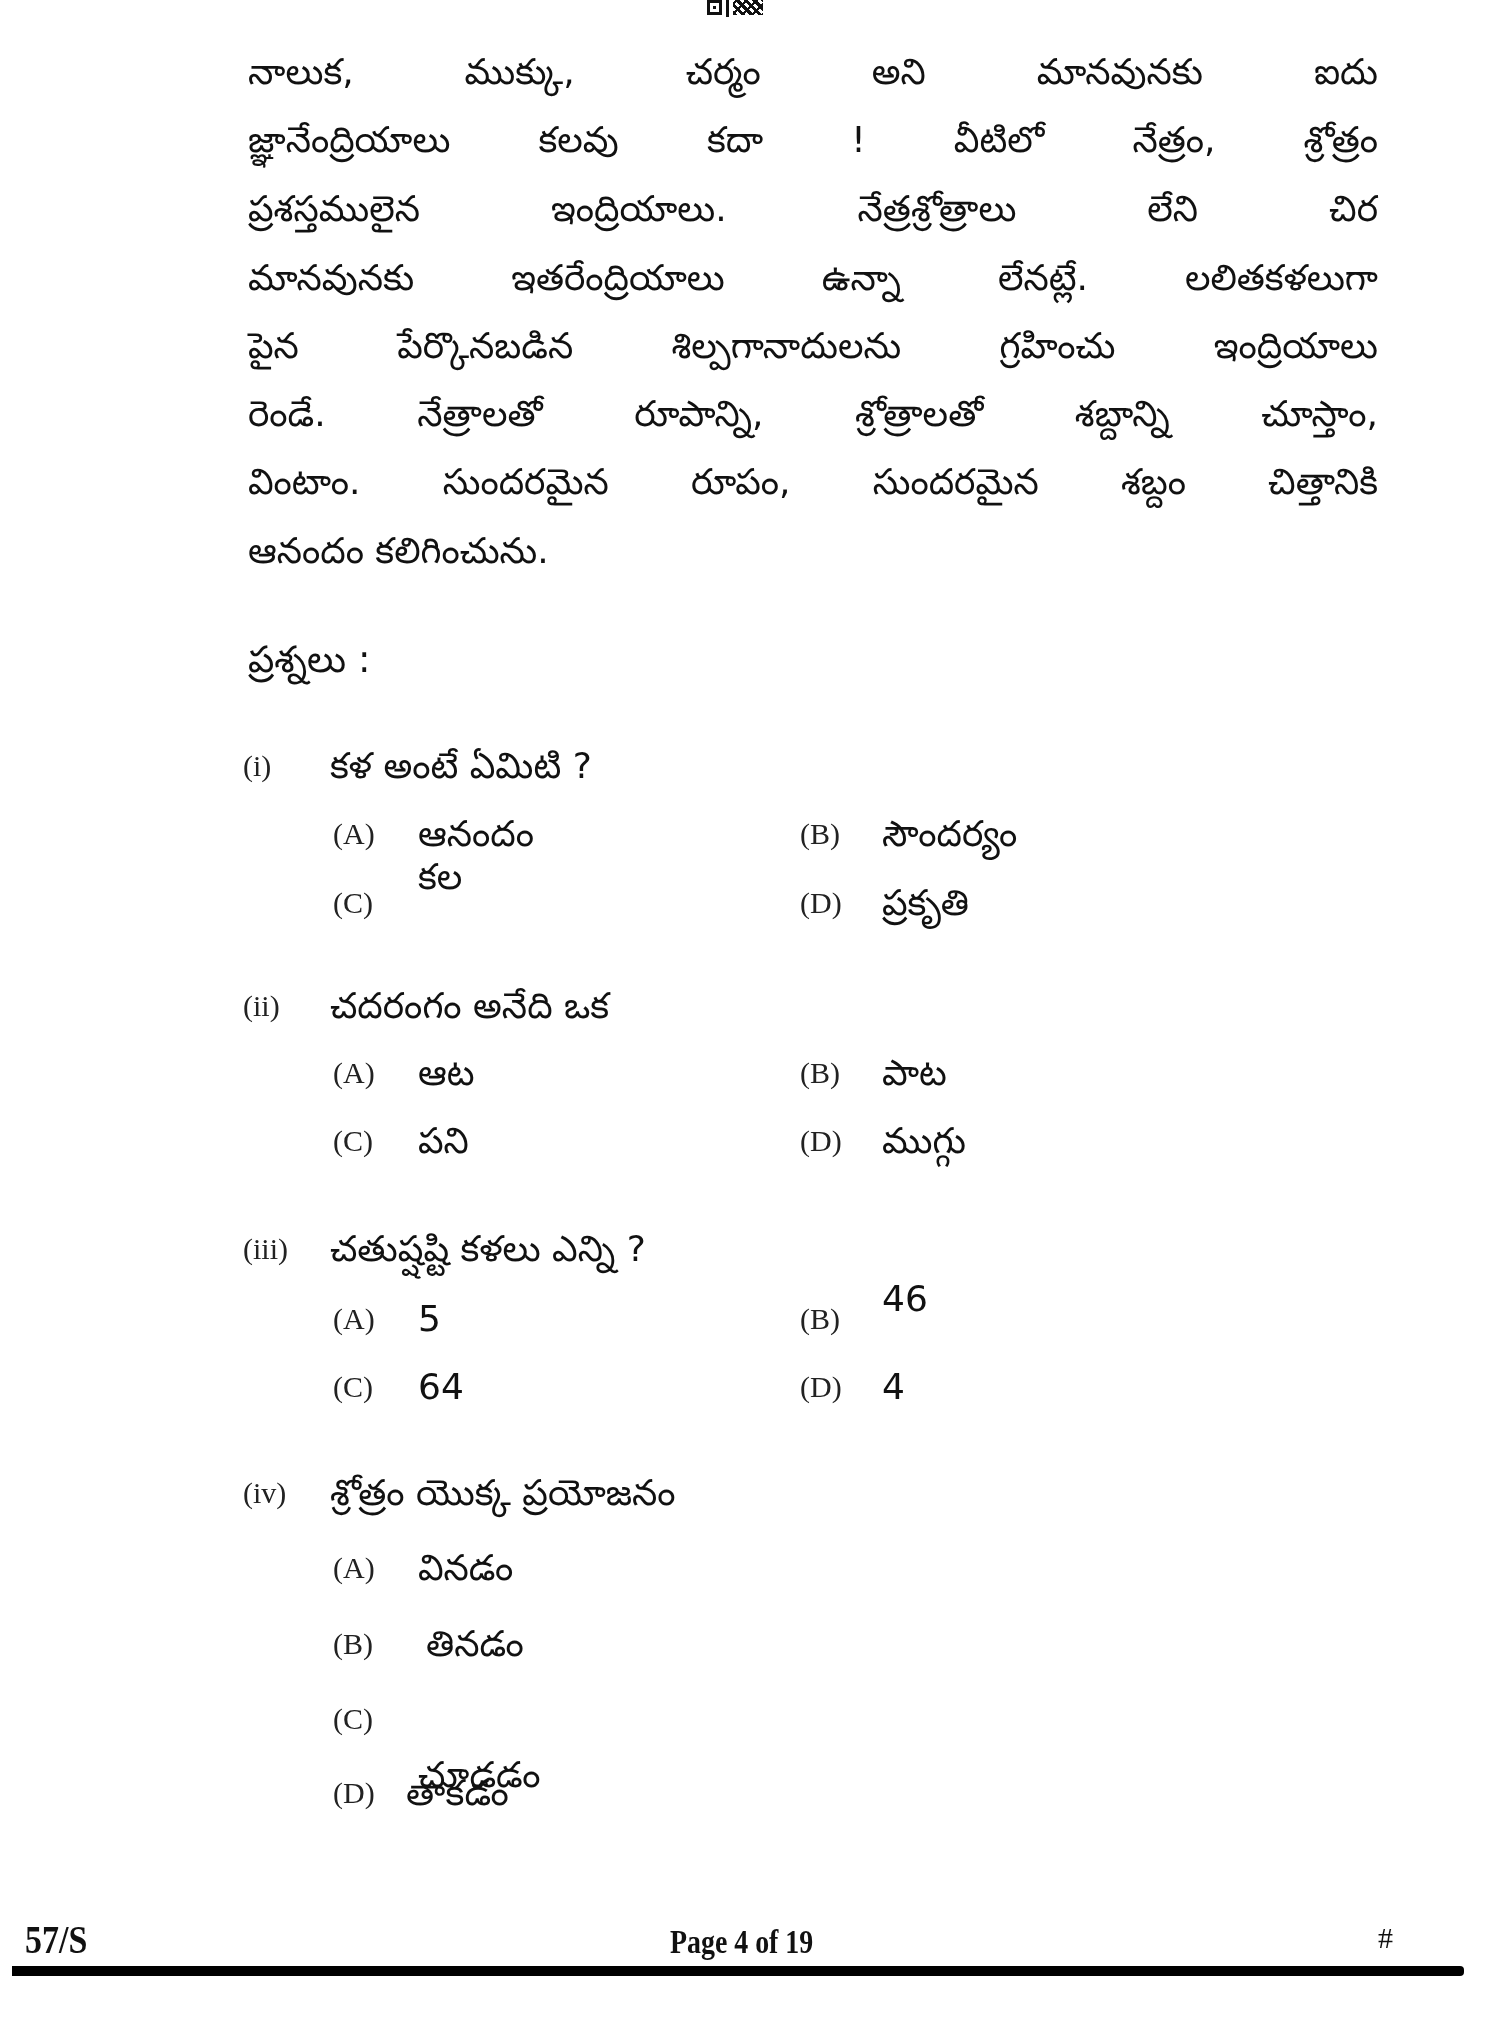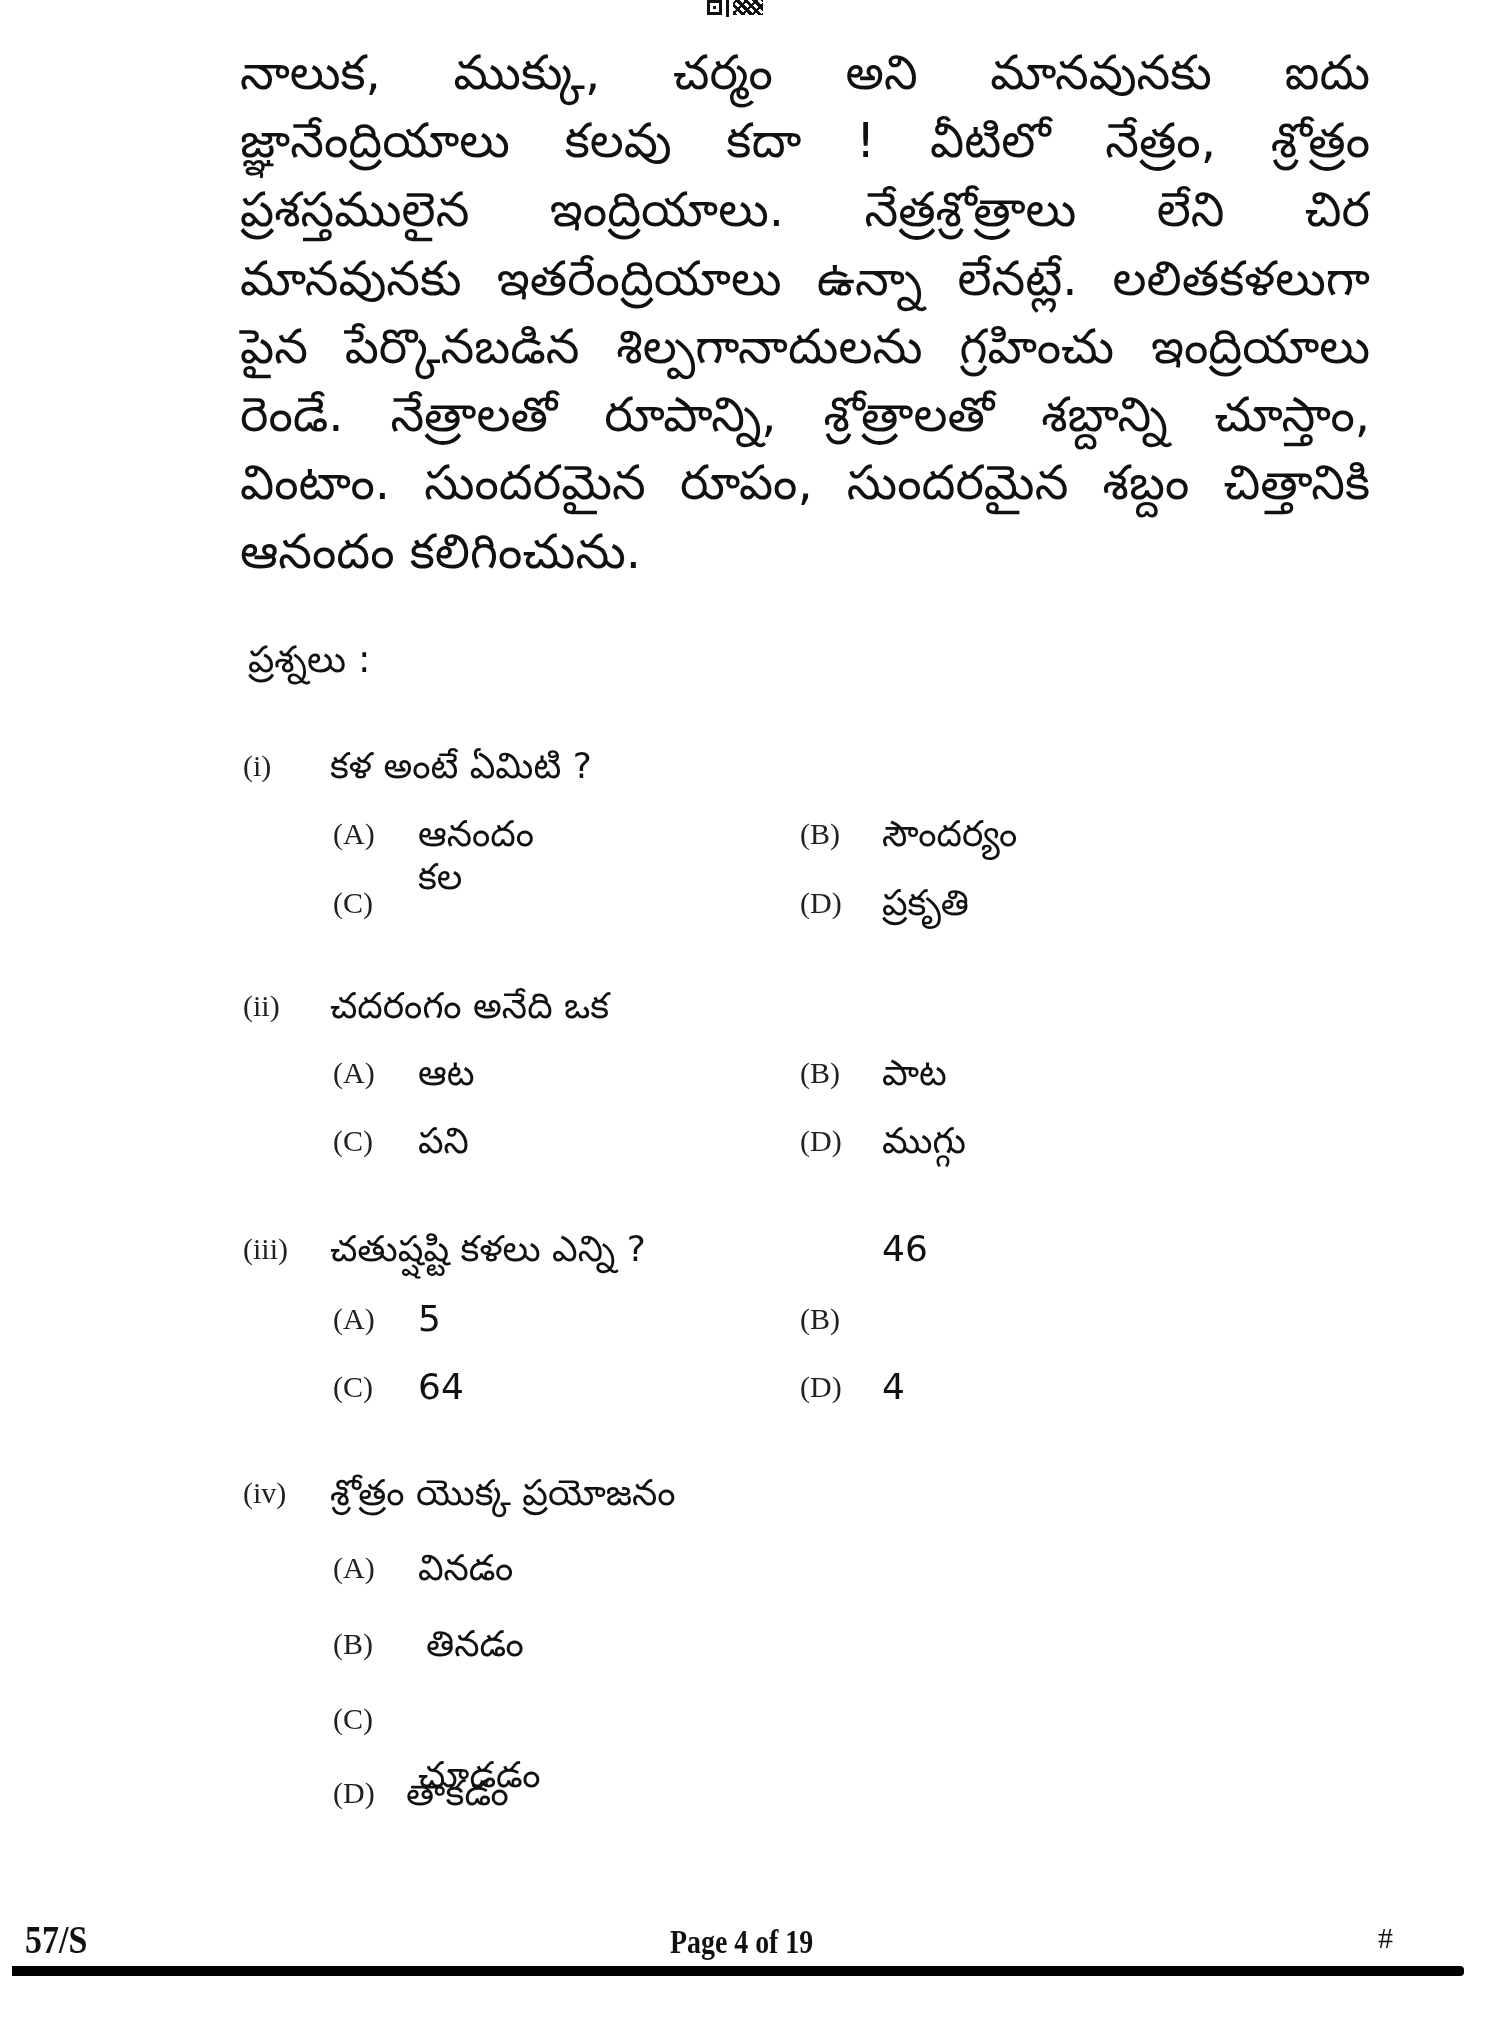--- a/index.html
+++ b/index.html
@@ -5,21 +5,21 @@
   html, body { margin:0; padding:0; background:#ffffff; }
   body { width:1505px; height:2034px; position:relative; overflow:hidden; color:#111; font-family:"DejaVu Sans", sans-serif; }
   .abs { position:absolute; }
   .qr { left:707px; top:0px; width:58px; height:17px; display:flex; gap:4px; align-items:stretch; }
   .qr .box { width:15px; height:15px; border:3px solid #111; box-sizing:border-box; position:relative; }
   .qr .box::after { content:""; position:absolute; left:3px; top:3px; width:3px; height:3px; background:#111; }
   .qr .bar { width:3px; background:#111; }
   .qr .noise { width:30px; height:15px; background:
       repeating-linear-gradient(45deg,#111 0 3px,transparent 3px 6px),
       repeating-linear-gradient(-45deg,#111 0 2px,transparent 2px 7px); }
-  .para-line { left:240px; width:1130px; height:40px; font-size:48px; line-height:40px; white-space:nowrap; text-align:justify; text-align-last:justify; }
+  .para-line { left:248px; width:1130px; height:40px; font-size:36px; line-height:40px; white-space:nowrap; text-align:justify; text-align-last:justify; }
   .para-line.last { text-align-last:left; }
   .heading { left:248px; font-size:37px; font-weight:normal; line-height:44px; }
   .qnum { left:243px; font-family:"Liberation Serif", "DejaVu Serif", serif; font-size:30px; line-height:40px; color:#222; }
   .qtext { left:330px; font-size:36px; line-height:40px; white-space:nowrap; }
   .olabel { font-family:"Liberation Serif", "DejaVu Serif", serif; font-size:30px; line-height:40px; color:#222; }
   .otext { font-size:36px; line-height:40px; white-space:nowrap; }
   .footer-code { left:25px; top:1918px; font-family:"Liberation Serif", serif; font-weight:bold; font-size:40px; line-height:44px; transform:scaleX(0.85); transform-origin:left; }
   .footer-page { left:670px; top:1922px; font-family:"Liberation Serif", serif; font-weight:bold; font-size:34px; line-height:40px; transform:scaleX(0.82); transform-origin:left; }
   .footer-hash { left:1378px; top:1920px; font-family:"Liberation Serif", serif; font-size:30px; line-height:36px; }
   .rule { left:12px; top:1966px; width:1452px; height:10px; background:#000; border-radius:0 4px 4px 0; }
@@ -71,21 +71,21 @@
   <span class="abs olabel" style="left:800px;top:1121px">(D)</span>
   <span class="abs otext" style="left:882px;top:1121px">ముగ్గు</span>
 </div>
 
 <div>
   <span class="abs qnum" style="top:1229px">(iii)</span>
   <span class="abs qtext" style="top:1229px">చతుష్షష్టి కళలు ఎన్ని ?</span>
   <span class="abs olabel" style="left:333px;top:1299px">(A)</span>
   <span class="abs otext" style="left:418px;top:1299px">5</span>
   <span class="abs olabel" style="left:800px;top:1299px">(B)</span>
-  <span class="abs otext" style="left:882px;top:1229px">46</span>
+  <span class="abs otext" style="left:882px;top:1279px">46</span>
   <span class="abs olabel" style="left:333px;top:1367px">(C)</span>
   <span class="abs otext" style="left:418px;top:1367px">64</span>
   <span class="abs olabel" style="left:800px;top:1367px">(D)</span>
   <span class="abs otext" style="left:882px;top:1367px">4</span>
 </div>
 
 <div>
   <span class="abs qnum" style="top:1473px">(iv)</span>
   <span class="abs qtext" style="top:1473px">శ్రోత్రం యొక్క ప్రయోజనం</span>
   <span class="abs olabel" style="left:333px;top:1548px">(A)</span>

